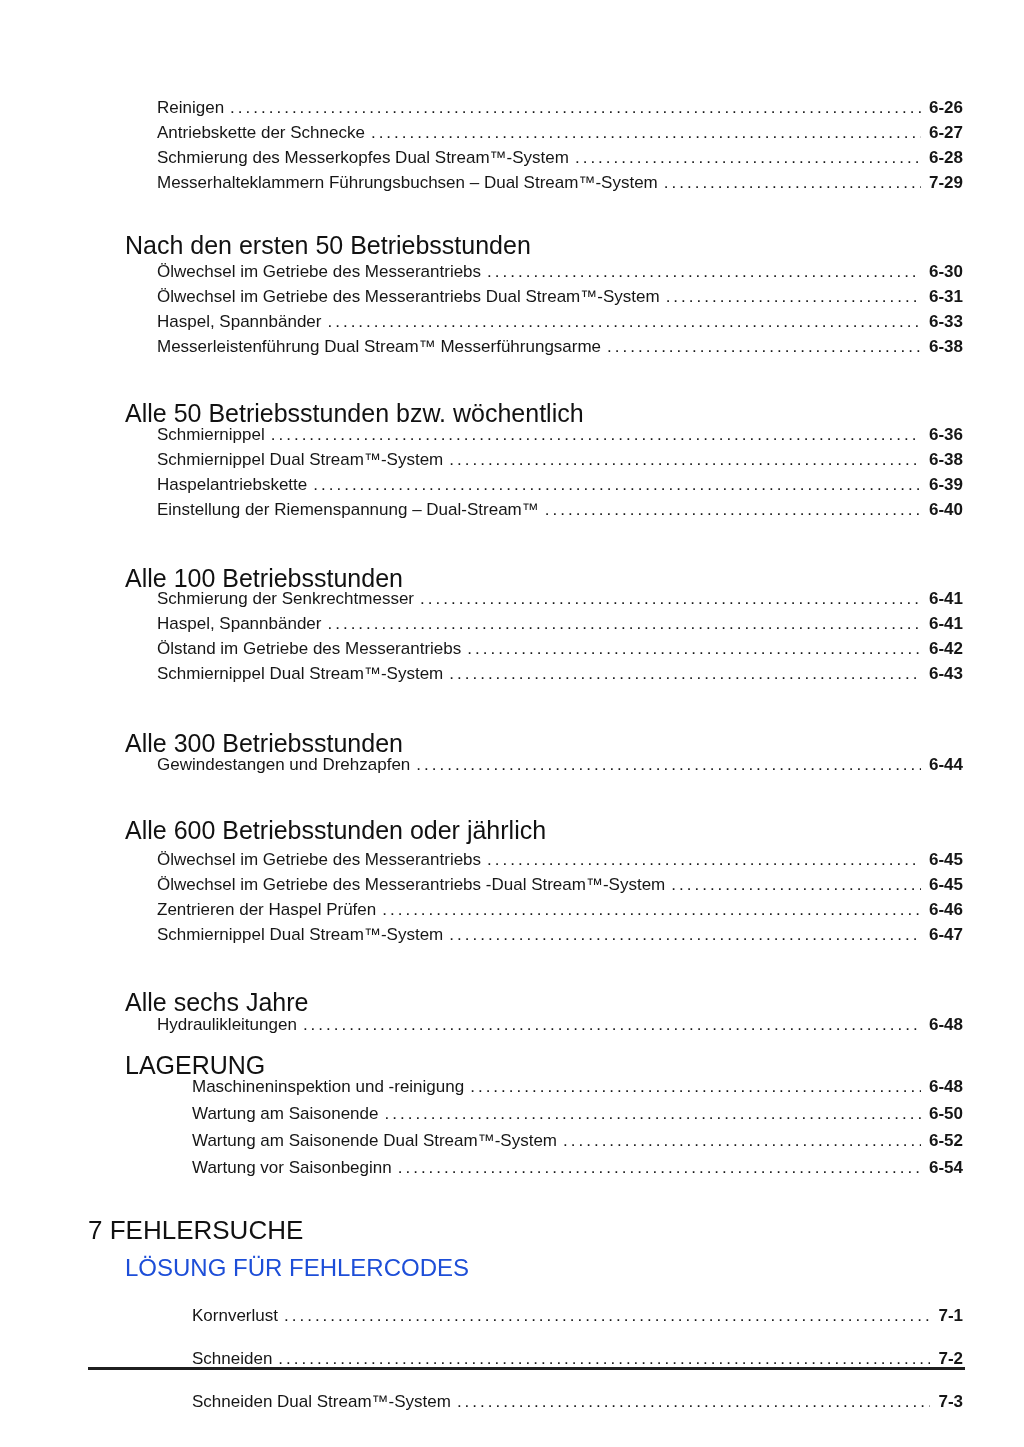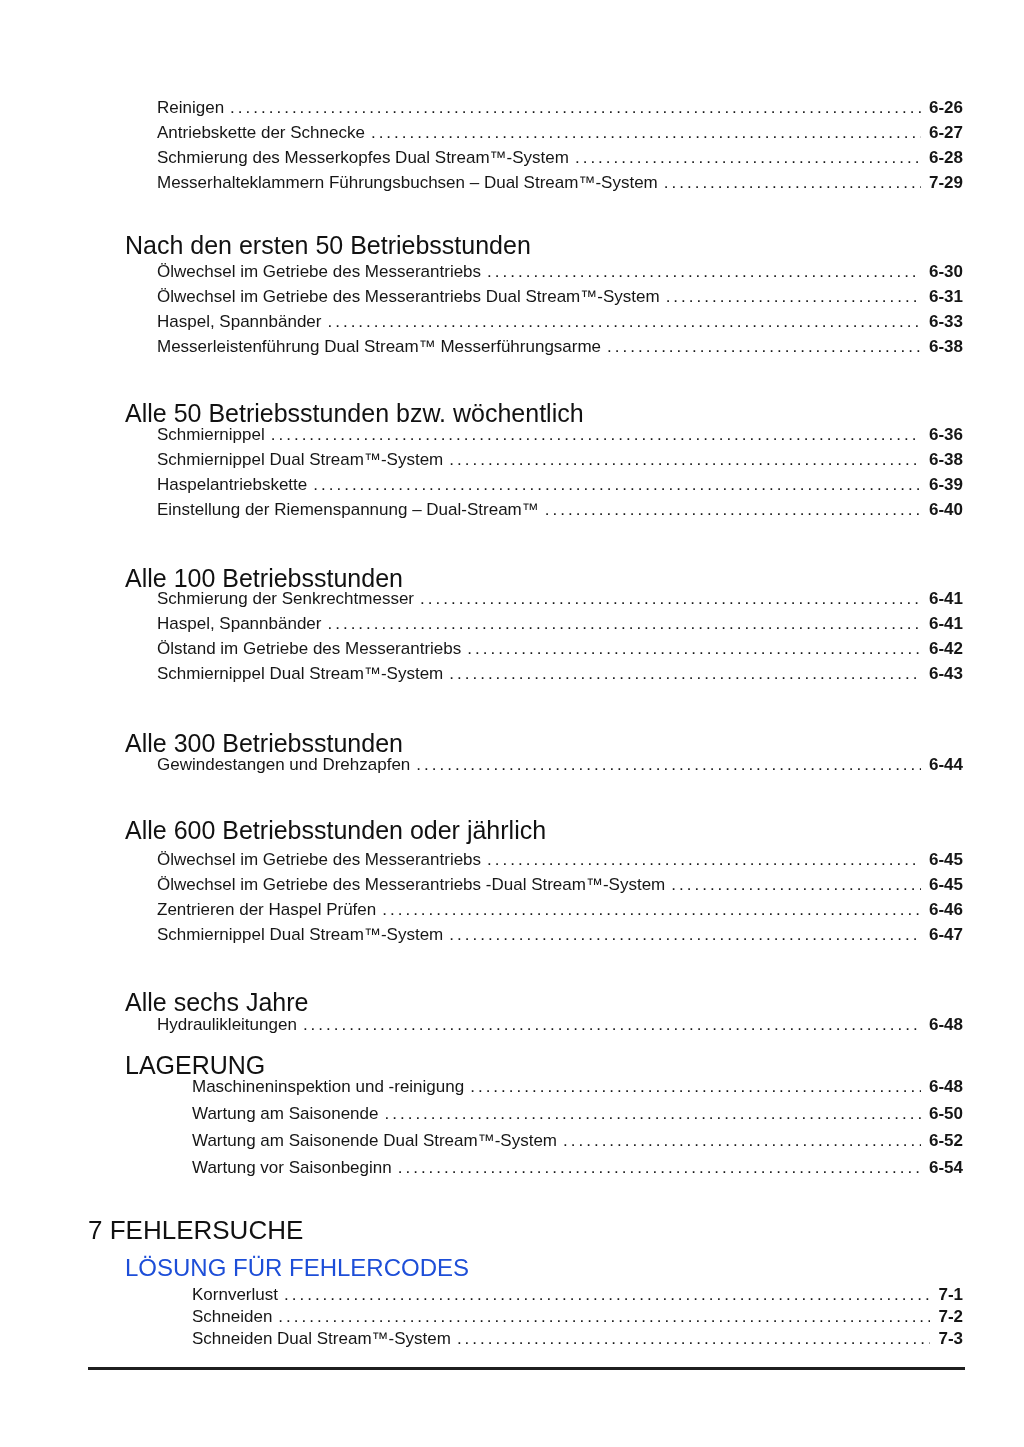--- a/index.html
+++ b/index.html
@@ -15,21 +15,21 @@
   .block { position: absolute; left: 157px; width: 806px; }
   .block.indent2 { left: 192px; width: 771px; }
   .row {
     display: flex;
     align-items: baseline;
     font-size: 17px;
     line-height: 25px;
     color: #161616;
   }
   .lh27 .row { line-height: 27px; align-items: flex-end; }
-  .lh22 .row { line-height: 22px; }
+  .lh22 .row { line-height: 22px; margin-top: 21px; }
   .row .t { white-space: nowrap; }
   .row .dots {
     flex: 1;
     overflow: hidden;
     white-space: nowrap;
     margin: 0 8px 0 6px;
     letter-spacing: 3px;
     color: #161616;
   }
   .row .dots::before {

